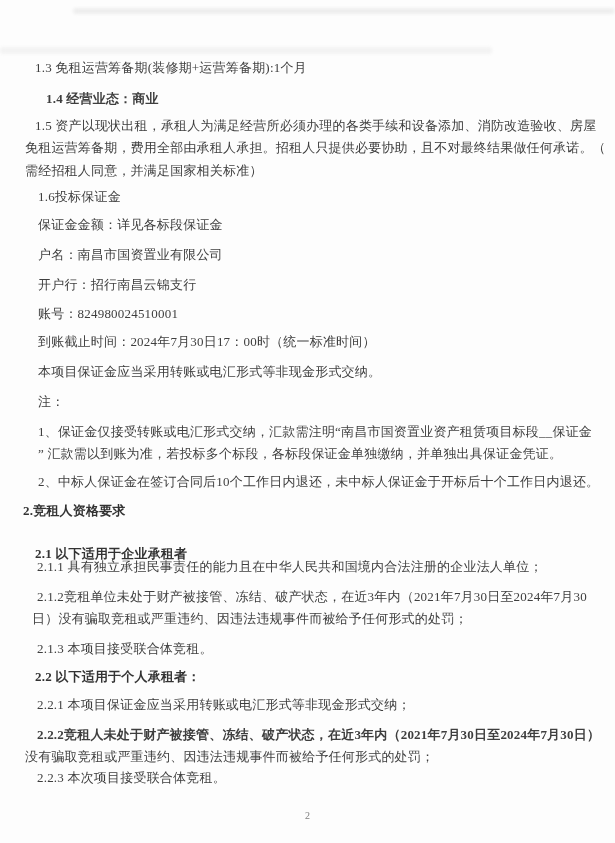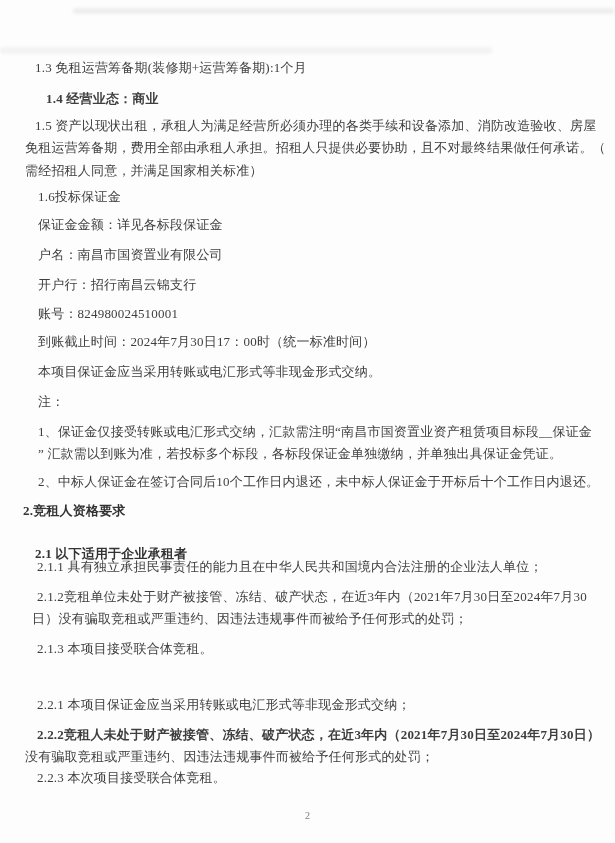--- a/index.html
+++ b/index.html
@@ -72,20 +72,21 @@
   <div class="ln" style="left:38px; top:424px;">1、保证金仅接受转账或电汇形式交纳，汇款需注明“南昌市国资置业资产租赁项目标段__保证金</div>
   <div class="ln" style="left:38px; top:446px;">” 汇款需以到账为准，若投标多个标段，各标段保证金单独缴纳，并单独出具保证金凭证。</div>
   <div class="ln" style="left:38px; top:474px;">2、中标人保证金在签订合同后10个工作日内退还，未中标人保证金于开标后十个工作日内退还。</div>
 
   <div class="ln bold" style="left:23px; top:503px;">2.竞租人资格要求</div>
   <div class="ln bold" style="left:35px; top:531px;margin-top:15px;">2.1  以下适用于企业承租者</div>
   <div class="ln" style="left:37px; top:559px;text-align:right;">2.1.1  具有独立承担民事责任的能力且在中华人民共和国境内合法注册的企业法人单位；</div>
   <div class="ln" style="left:37px; top:589px;">2.1.2竞租单位未处于财产被接管、冻结、破产状态，在近3年内（2021年7月30日至2024年7月30</div>
   <div class="ln" style="left:32px; top:611px;">日）没有骗取竞租或严重违约、因违法违规事件而被给予任何形式的处罚；</div>
   <div class="ln" style="left:37px; top:641px;">2.1.3  本项目接受联合体竞租。</div>
+  <div class="ln bold" style="left:35px; top:669px;">2.2  以下适用于个人承租者：</div>
   <div class="ln" style="left:37px; top:697px;">2.2.1  本项目保证金应当采用转账或电汇形式等非现金形式交纳；</div>
   <div class="ln" style="left:37px; top:727px;font-weight:bold;">2.2.2竞租人未处于财产被接管、冻结、破产状态，在近3年内（2021年7月30日至2024年7月30日）</div>
   <div class="ln" style="left:25px; top:749px;">没有骗取竞租或严重违约、因违法违规事件而被给予任何形式的处罚；</div>
   <div class="ln" style="left:37px; top:770px;">2.2.3  本次项目接受联合体竞租。</div>
 
   <div class="pagenum" style="top:810px;">2</div>
 
 </div>
 
 </body></html>

